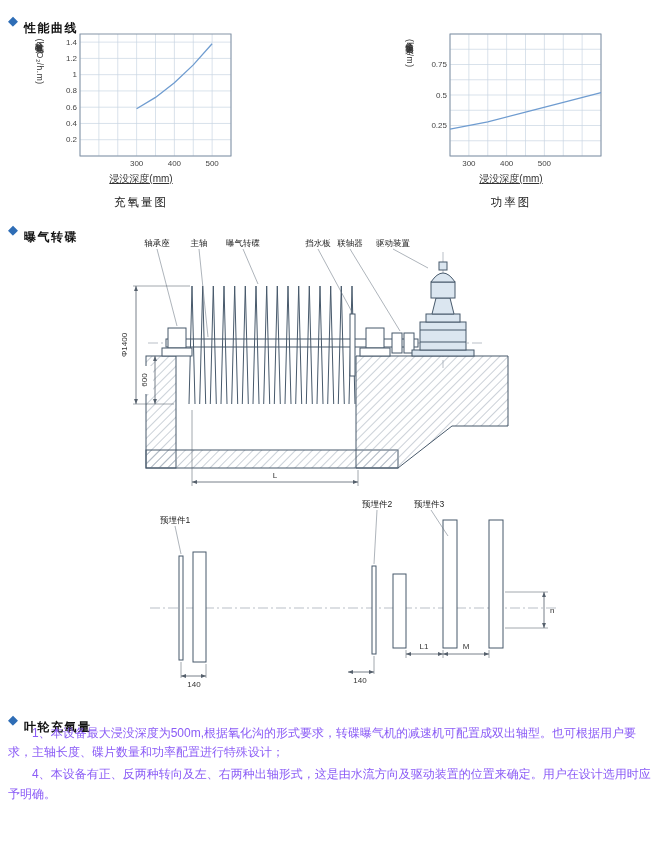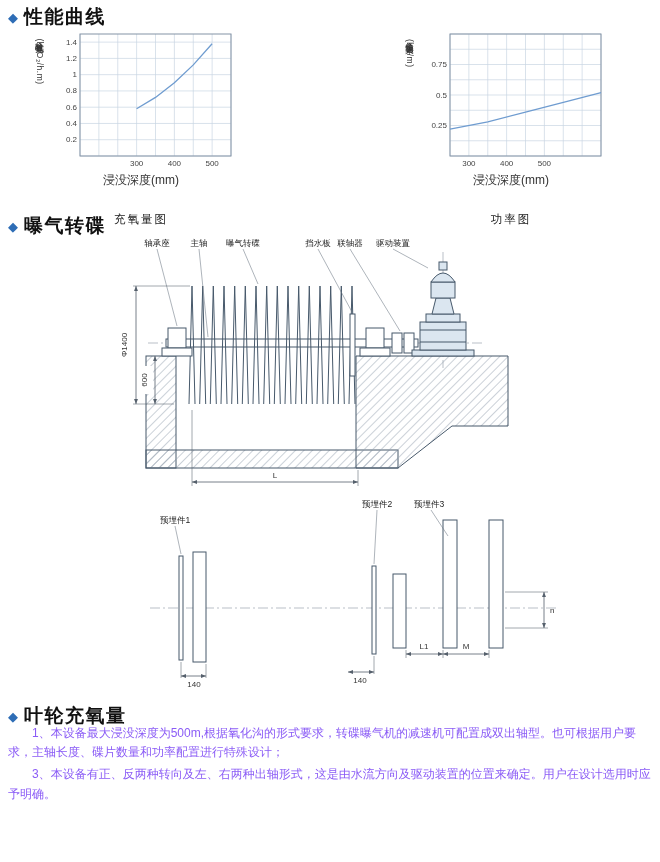--- a/index.html
+++ b/index.html
@@ -2,27 +2,27 @@
 <html><head>
 <meta charset="utf-8">
 <style>
   *{margin:0;padding:0;box-sizing:border-box;}
   html,body{background:#fff;}
   body{font-family:"Liberation Sans","DejaVu Sans",sans-serif;}
   .page{position:relative;width:660px;height:862px;background:#ffffff;overflow:hidden;}
 
   .section-header{position:absolute;left:8px;display:flex;align-items:center;gap:6px;}
   .diamond{font-size:13px;line-height:1;}
-  .section-title{font-size:19px;font-weight:bold;color:#111;letter-spacing:1.5px;}
+  .section-title{font-size:12px;font-weight:bold;color:#111;letter-spacing:1.5px;margin-top:16px;}
 
   .chart-block{position:absolute;display:flex;}
   .chart-ylabel{writing-mode:vertical-rl;font-size:8.5px;color:#333;margin-top:8px;height:120px;letter-spacing:.5px;}
   .chart-col{display:flex;flex-direction:column;align-items:center;}
-  .chart-xlabel{font-size:12px;color:#333;margin-top:-6px;}
-  .chart-title{font-size:11.5px;color:#222;margin-top:23px;letter-spacing:2px;}
+  .chart-xlabel{font-size:10px;color:#333;margin-top:-6px;text-decoration:underline;}
+  .chart-title{font-size:11.5px;color:#222;margin-top:9px;letter-spacing:2px;}
 
   svg text{font-family:"Liberation Sans","DejaVu Sans",sans-serif;}
   .structure-svg{position:absolute;left:0;top:236px;}
   .structure-svg text{fill:#222;font-size:8.5px;}
   .structure-svg text.dim{font-size:8px;fill:#333;}
   .lead{stroke:#6a7682;stroke-width:.55;}
   .dim-line{stroke:#55606c;stroke-width:.8;}
   .ext-line{stroke:#55606c;stroke-width:.55;}
   .part{stroke:#47596b;stroke-width:1;}
   .cline{stroke:#8a96a3;stroke-width:.6;stroke-dasharray:10 3 2 3;}
@@ -258,16 +258,16 @@
     </g>
   </svg>
 
   <div class="section-header" style="top:703px">
     <span class="diamond" style="color:#2e6db6">◆</span>
     <span class="section-title">叶轮充氧量</span>
   </div>
 
   <div class="ordering">
     <p>1、本设备最大浸没深度为500m,根据氧化沟的形式要求，转碟曝气机的减速机可配置成双出轴型。也可根据用户要求，主轴长度、碟片数量和功率配置进行特殊设计；</p>
-    <p>3、本设备有正、反两种转向及左、右两种出轴形式，这是由水流方向及驱动装置的位置来确定。用户在设计选用时应予明确。</p>
+    <p>4、本设备有正、反两种转向及左、右两种出轴形式，这是由水流方向及驱动装置的位置来确定。用户在设计选用时应予明确。</p>
   </div>
 
 </div>
 
 </body></html>

